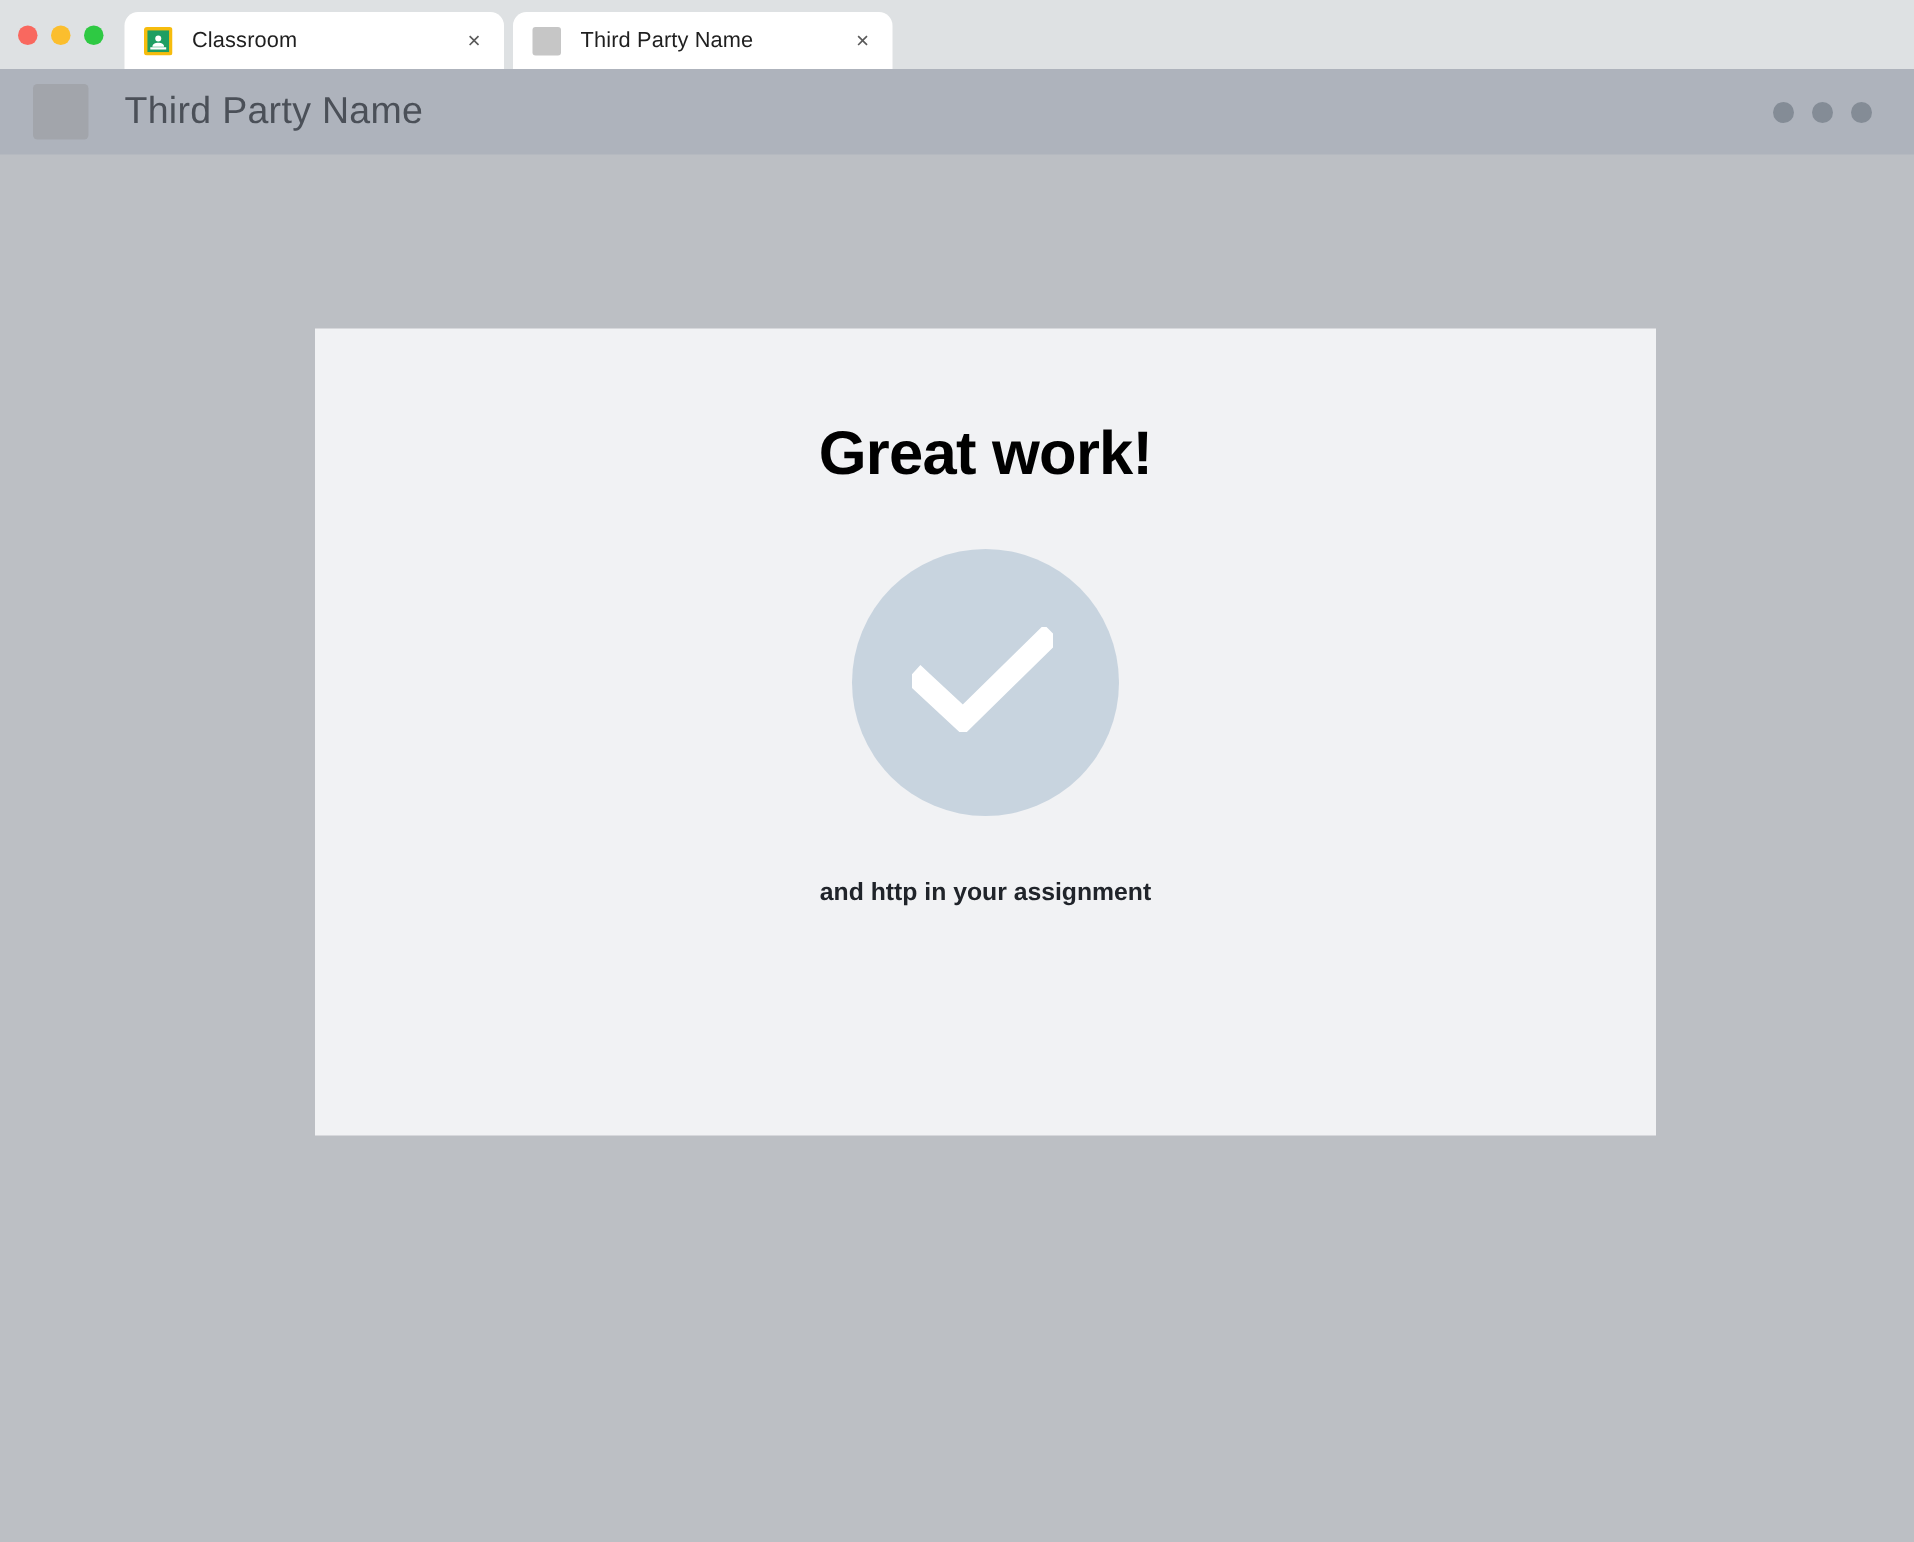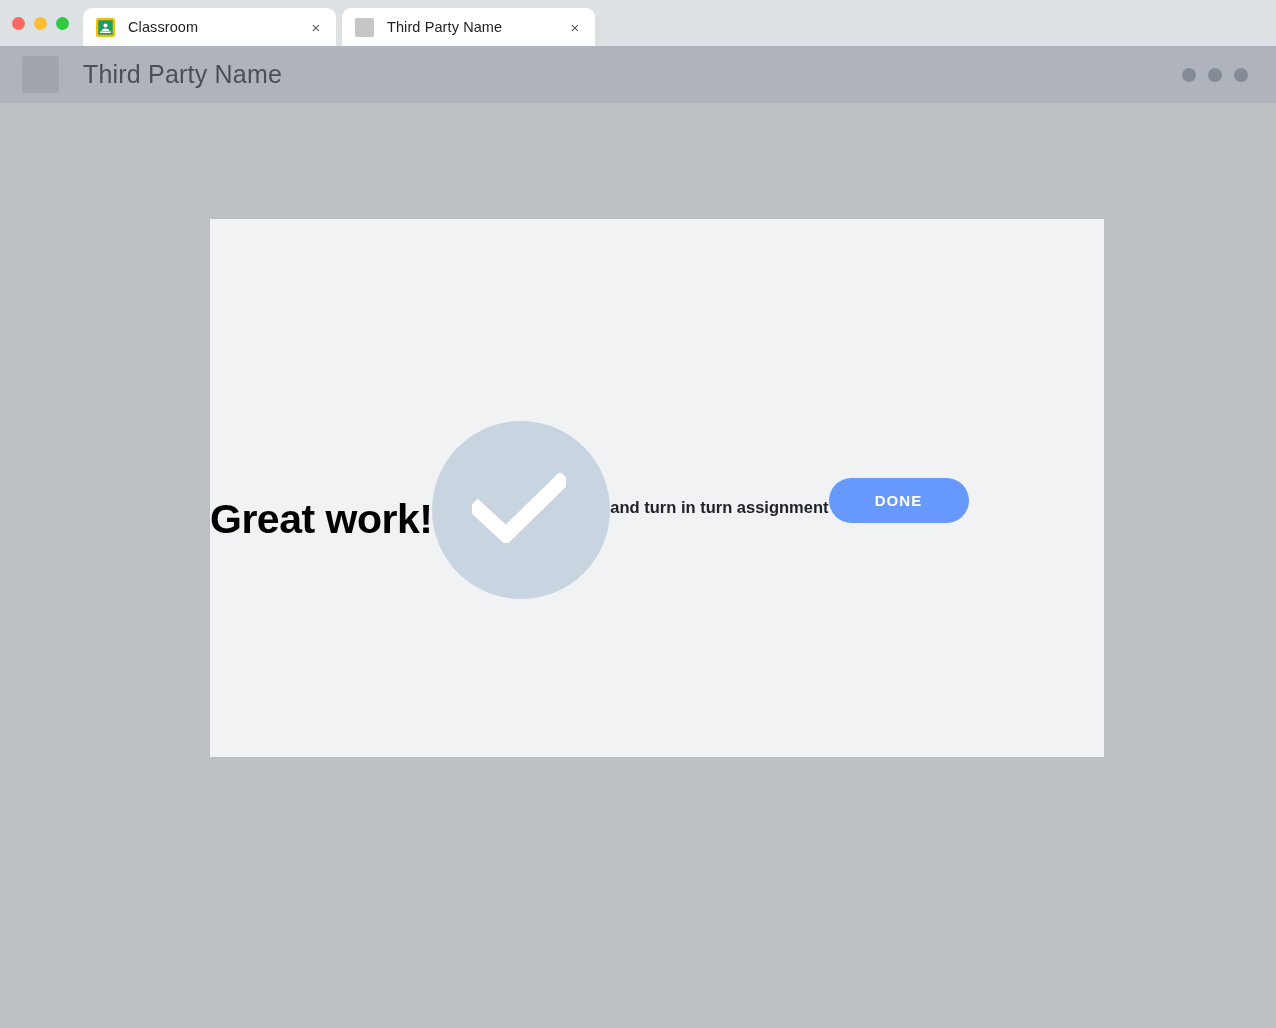--- a/index.html
+++ b/index.html
@@ -186,20 +186,21 @@
     height: calc(100% - 57px);
   }
   .card {
     position: absolute;
     left: 210px;
     top: 116px;
     width: 894px;
     height: 538px;
     background: #f1f2f4;
     display: flex;
+    flex-direction: column;
     align-items: center;
     box-sizing: border-box;
   }
 
   .card-heading {
     margin-top: 63px;
     font-size: 41px;
     font-weight: bold;
     color: #000000;
     letter-spacing: -0.5px;
@@ -304,22 +305,21 @@
 
         <div class="card-heading">Great work!</div>
 
         <div class="check-circle">
           <svg width="94" height="70" viewBox="0 0 94 70">
             <polyline points="6,36 34,62 88,9" fill="none" stroke="#ffffff" stroke-width="15" stroke-linecap="square" stroke-linejoin="miter"></polyline>
           </svg>
         </div>
 
         <div class="card-message">
-          <div>and turn in turn assignment</div>
+          <div>and http in your assignment</div>
         </div>
 
-        <button class="done-button">DONE</button>
 
       </div>
     </div>
 
   </div>
 </div>
 
 </body></html>

